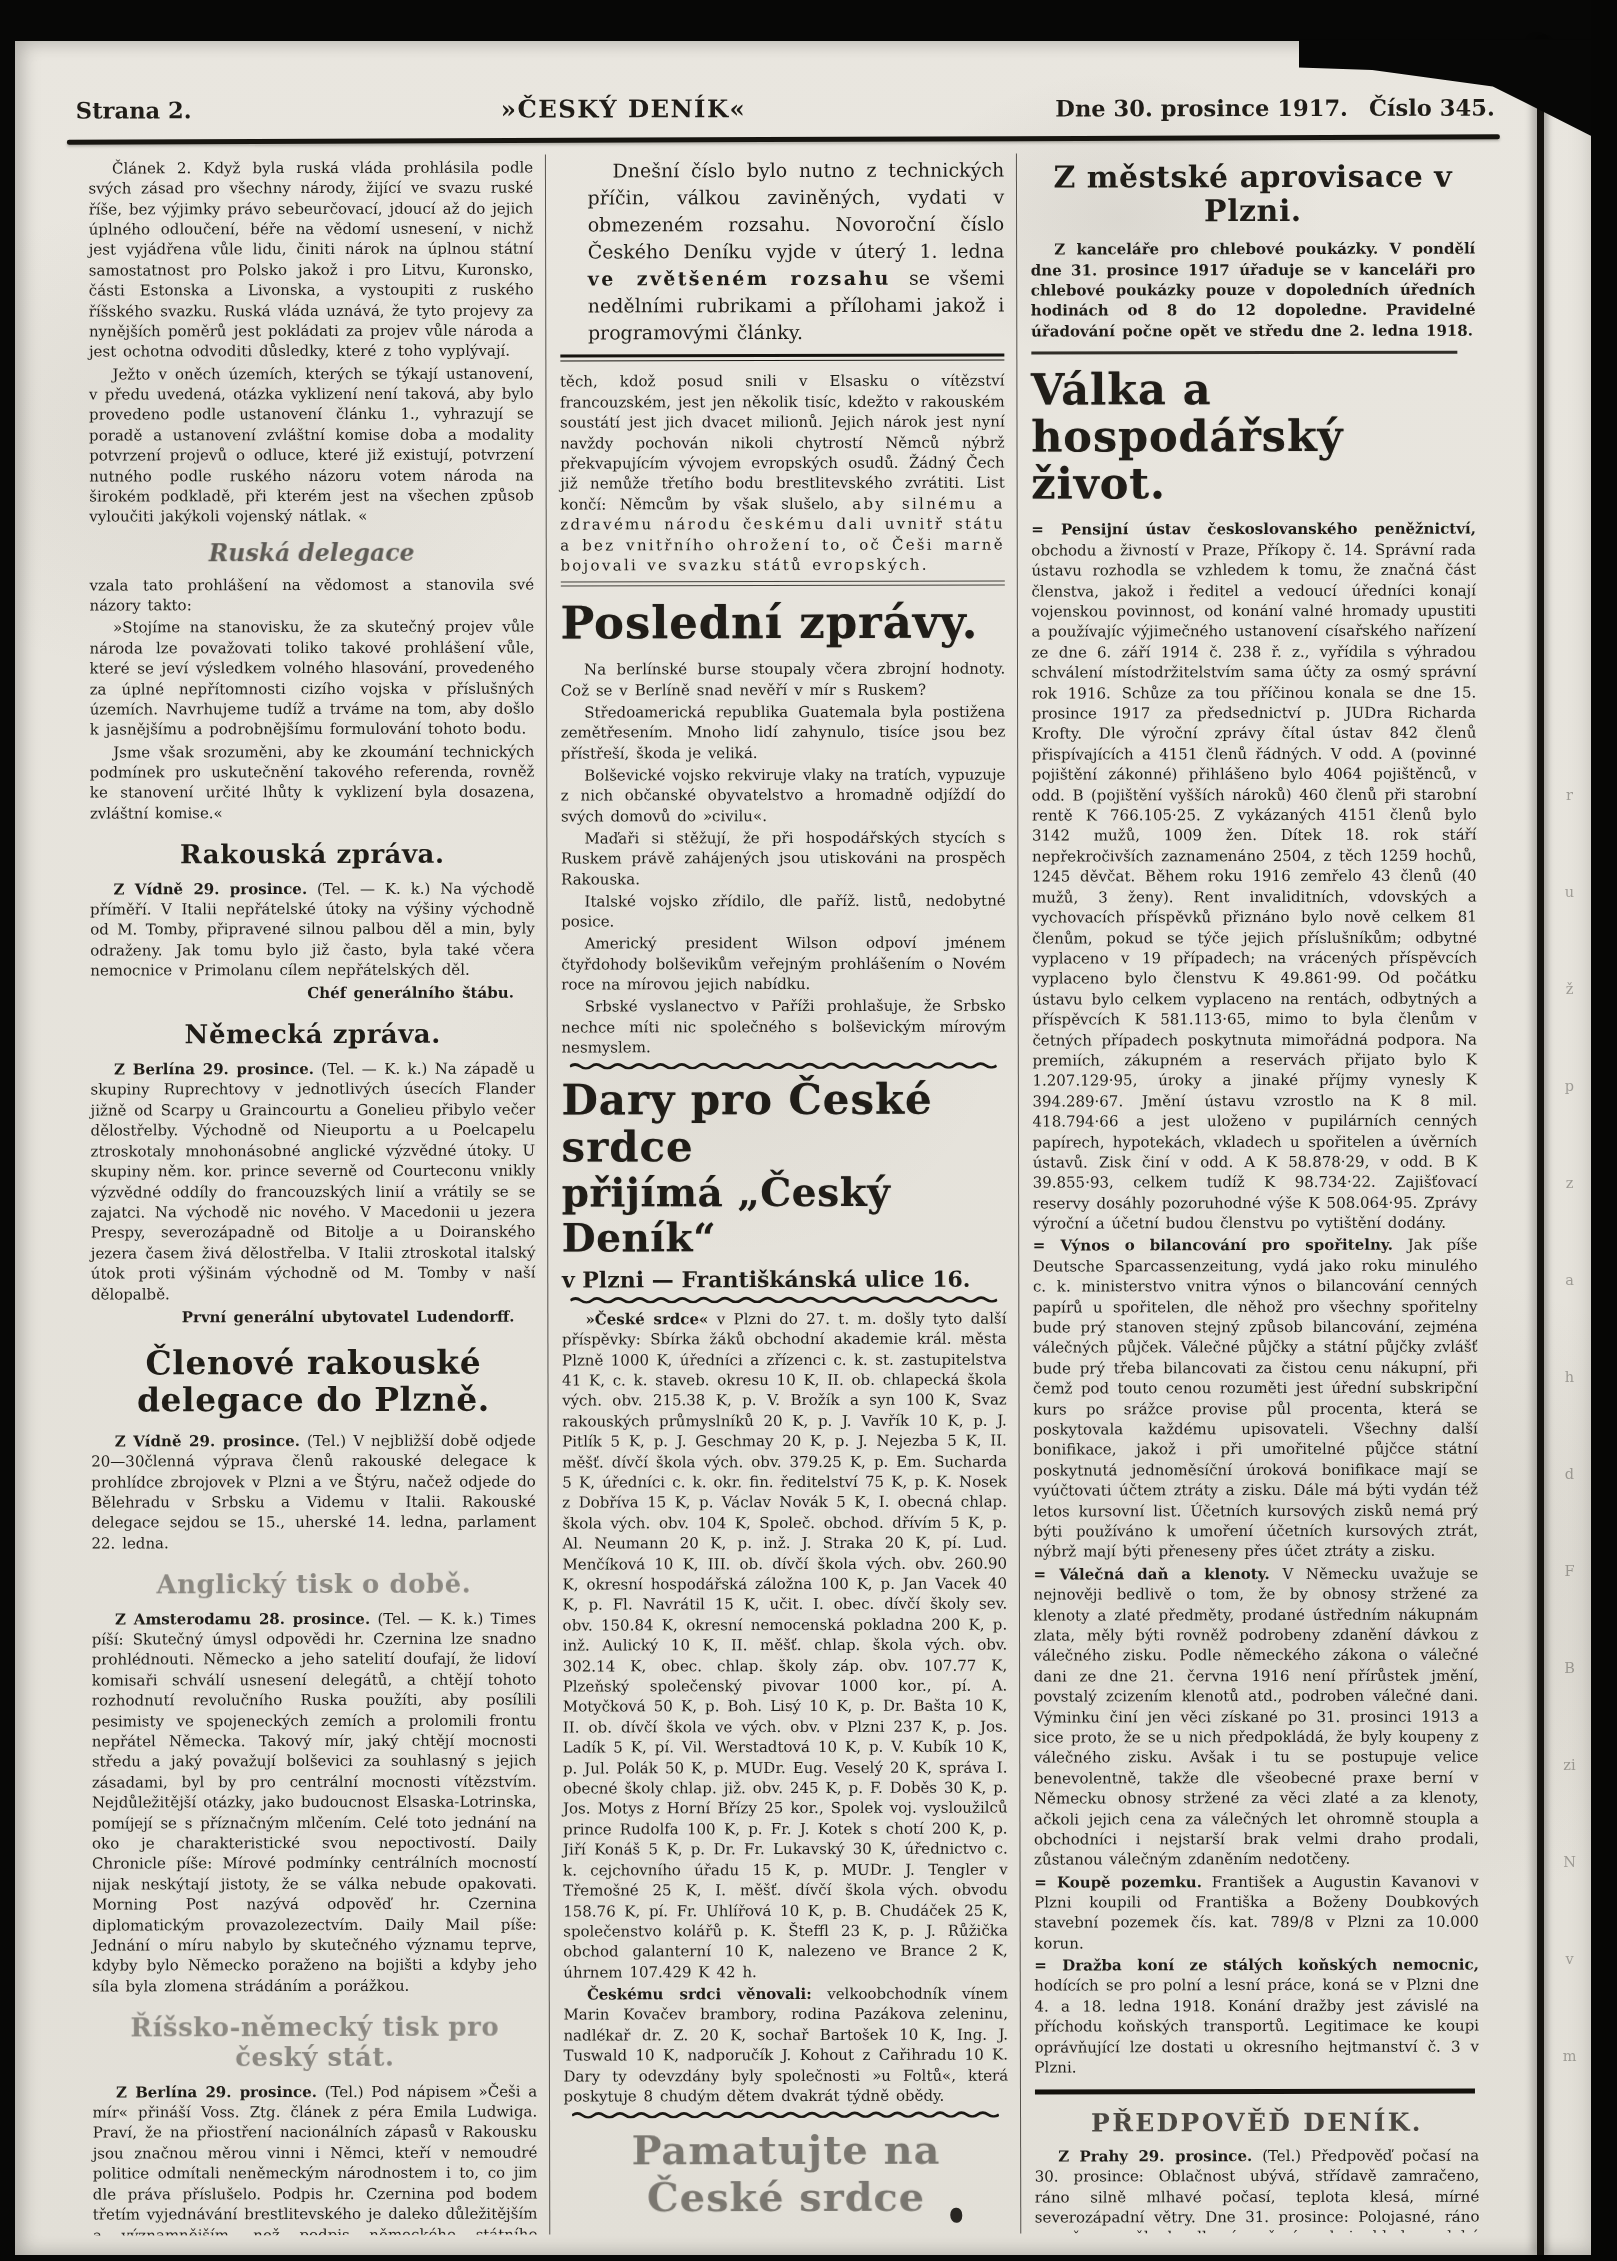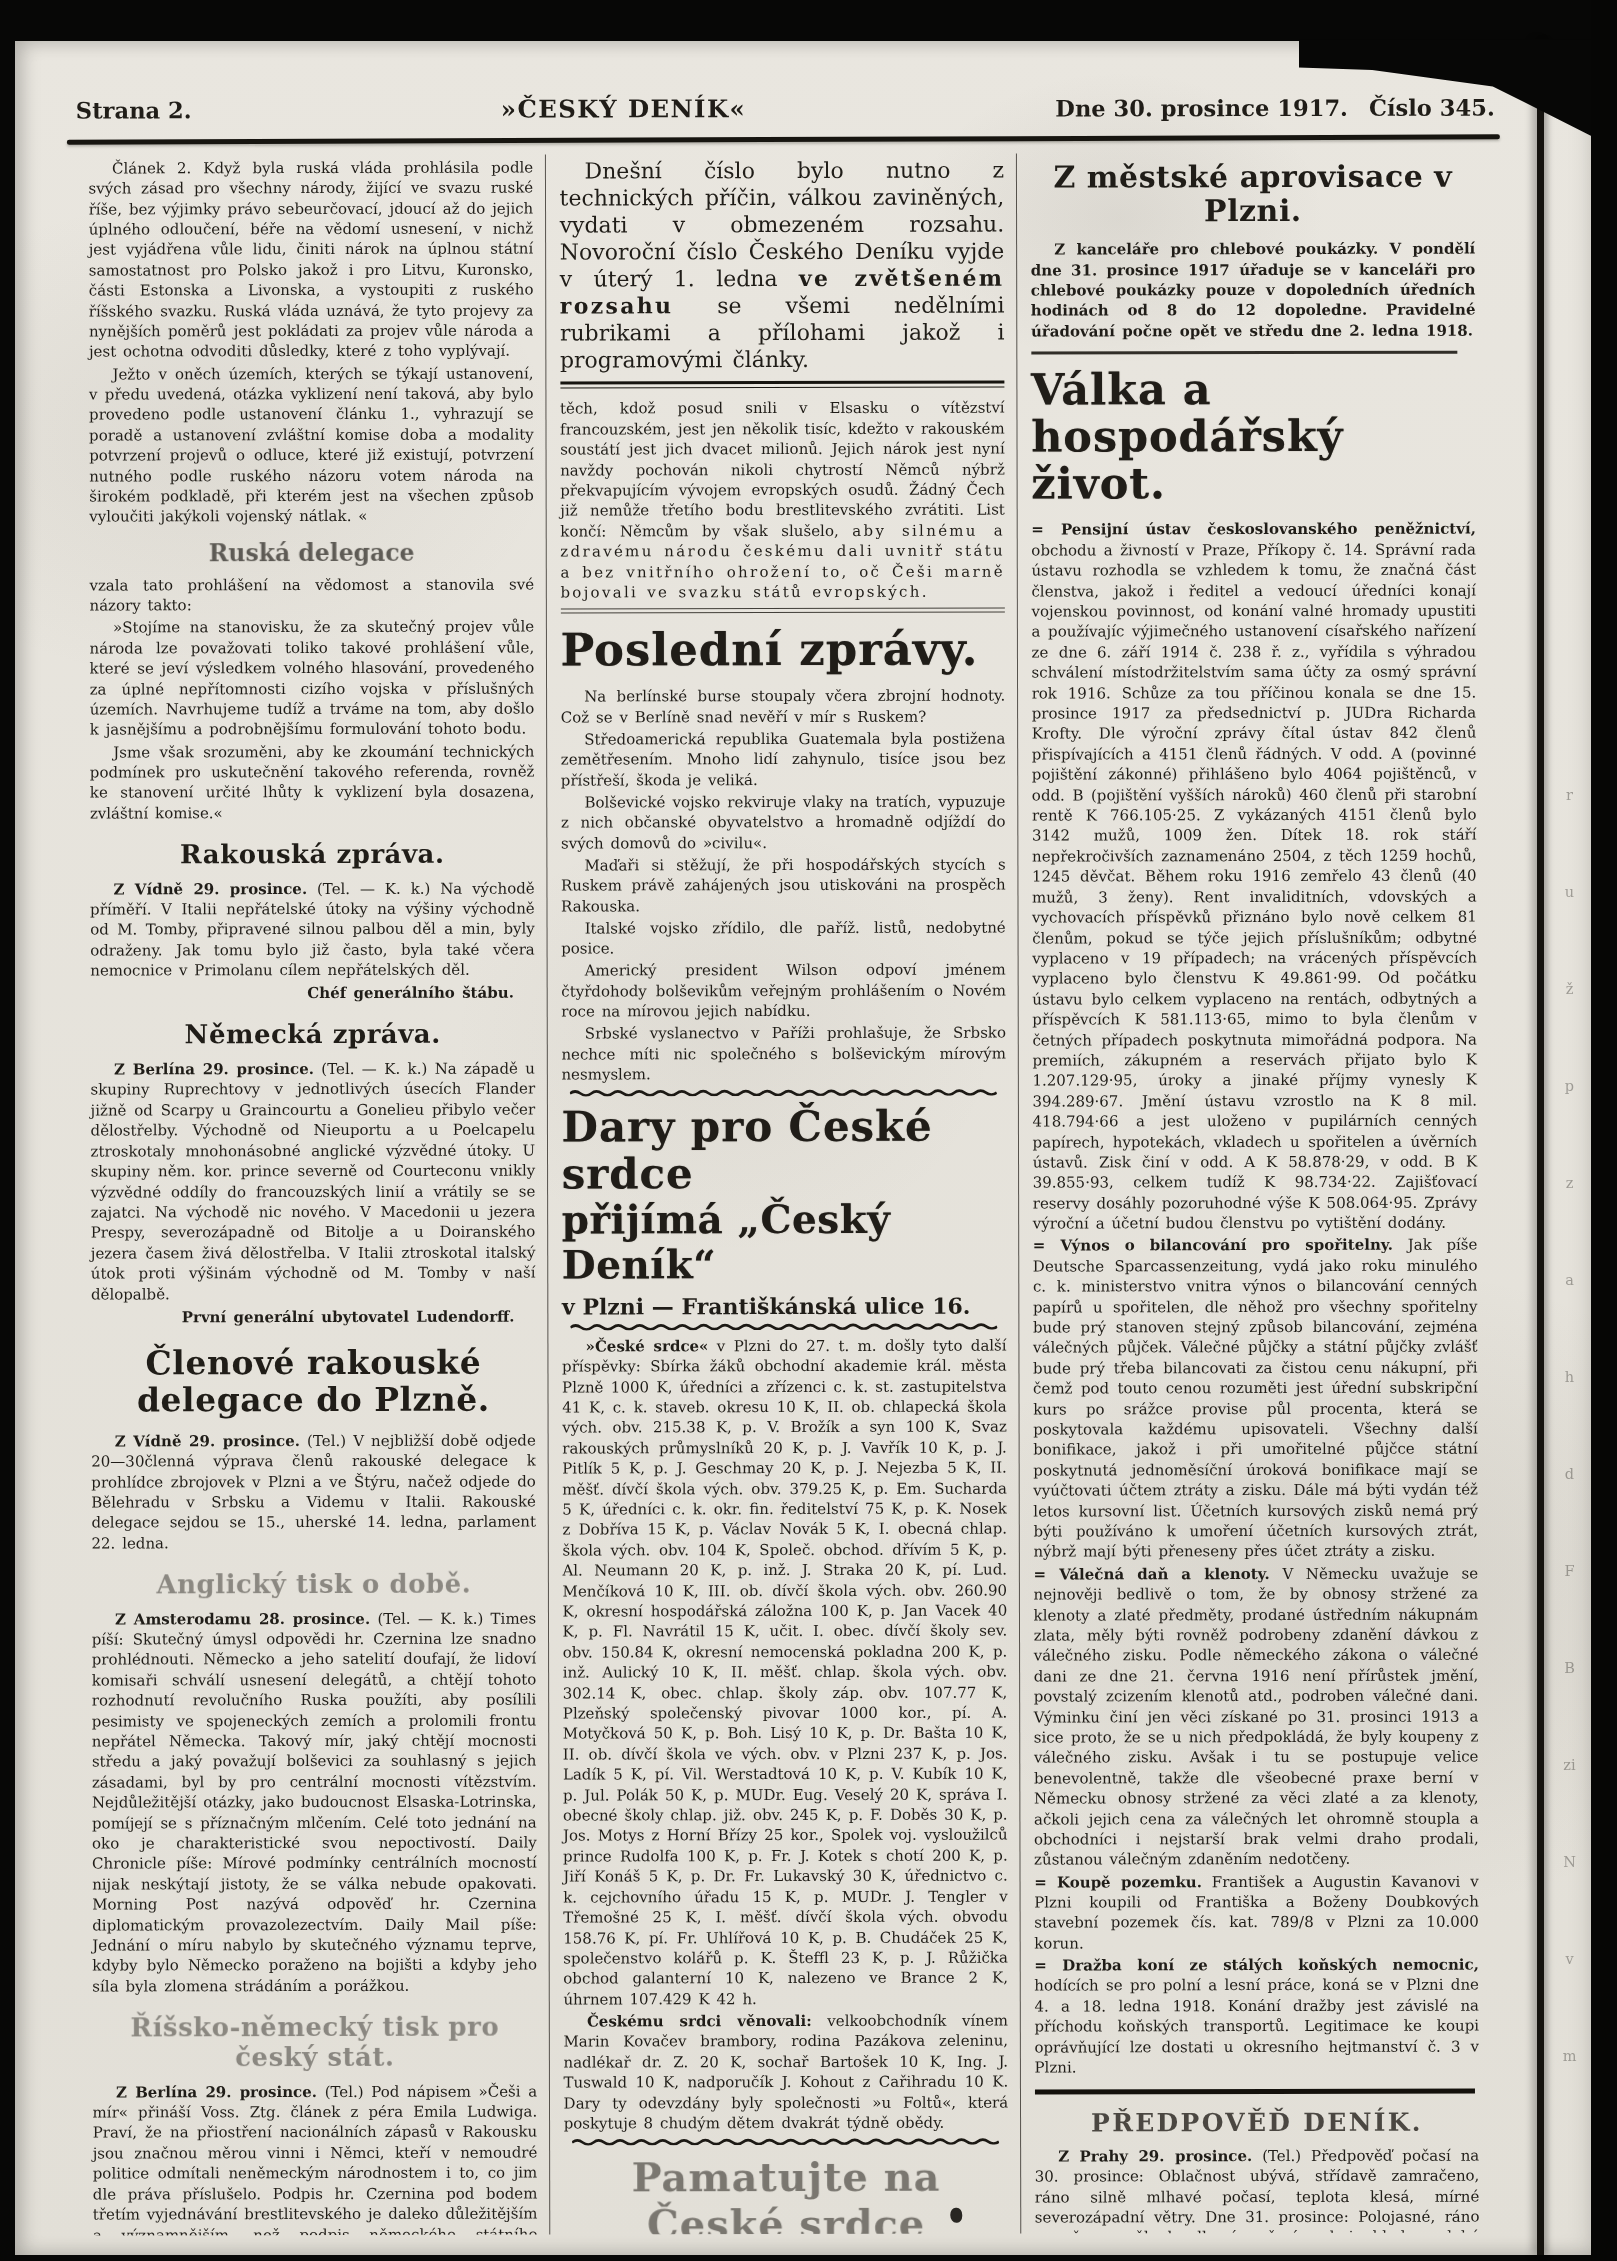--- a/index.html
+++ b/index.html
@@ -43,25 +43,25 @@
   .col + .col{border-left:1.4px solid rgba(32,28,22,.72);}
   
   p{margin:0 0 1.8px 0;font-size:15px;line-height:20.4px;text-align:justify;word-spacing:.14em;}
   .ind{text-indent:23.5px;}
   .b{font-weight:700;}
   .sig{text-align:right;padding-right:21px;font-weight:700;margin:2.7px 0 4.5px;}
   .h-med{font-size:26px;font-weight:700;text-align:center;margin:15.4px 0 10px;letter-spacing:0.5px;}
   .h-large{font-size:33px;font-weight:700;text-align:center;line-height:1.12;margin:18px 0 11.8px;letter-spacing:0.5px;}
   .h-big{font-size:45px;font-weight:700;text-align:left;line-height:1.1;margin:11.8px 0 11.8px;
     letter-spacing:0.9px;text-shadow:0 0 0.9px rgba(25,20,15,.55);}
-  .h-sub{font-size:23.5px;font-weight:700;text-align:center;margin:11.8px 0 8.1px;opacity:.68;filter:blur(0.2px);}
+  .h-sub{font-size:23.5px;font-weight:700;text-align:center;margin:11.8px 0 8.1px;opacity:.68;filter:blur(0.2px);font-style:italic;}
   .faded{opacity:.45;filter:blur(0.5px);}
   .broken{opacity:.52;filter:blur(0.6px) contrast(1.05);}
   .weather-h{font-size:25px;font-weight:700;text-align:center;letter-spacing:2.3px;margin:13.6px 0 9px;opacity:.78;}
-  .notice{font-size:22px;line-height:27px;text-indent:25px;margin-bottom:8.1px;}
+  .notice{font-size:19px;line-height:27px;text-indent:25px;margin-bottom:8.1px;margin-left:28px;}
   .spaced{letter-spacing:2.3px;}
   
   .rule-double{height:3.6px;border-top:3.6px solid #16140f;border-bottom:1.8px solid #16140f;margin:7.2px 0 10px;}
   .rule-thin2{height:3.2px;border-top:1.4px solid #26231d;border-bottom:1.4px solid #26231d;margin:5.4px 0 3.6px;opacity:.85;}
   .rule-med{height:2.7px;background:#1d1a14;margin:10px 18px 4.5px 0;opacity:.9;}
   .rule-heavy{height:5px;background:#14110c;margin:11.8px 4.5px 2.7px 0;}
   .wavy{display:block;width:96%;height:7.2px;margin:4.5px auto 5.4px;}
   .dary-box{margin:6.3px 0 3.6px;}
   .dary1{font-size:42px;font-weight:700;letter-spacing:0.9px;line-height:1.12;text-shadow:0 0 0.9px rgba(25,20,15,.5);}
   .dary2{font-size:39px;font-weight:700;letter-spacing:0.5px;line-height:1.15;text-shadow:0 0 0.9px rgba(25,20,15,.5);}

